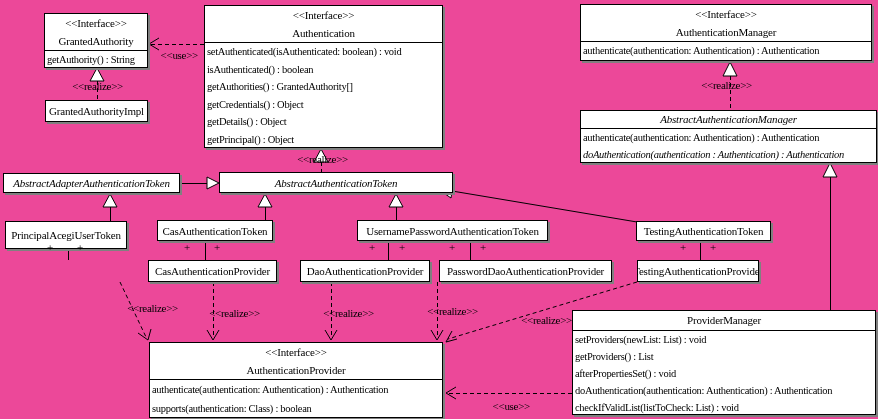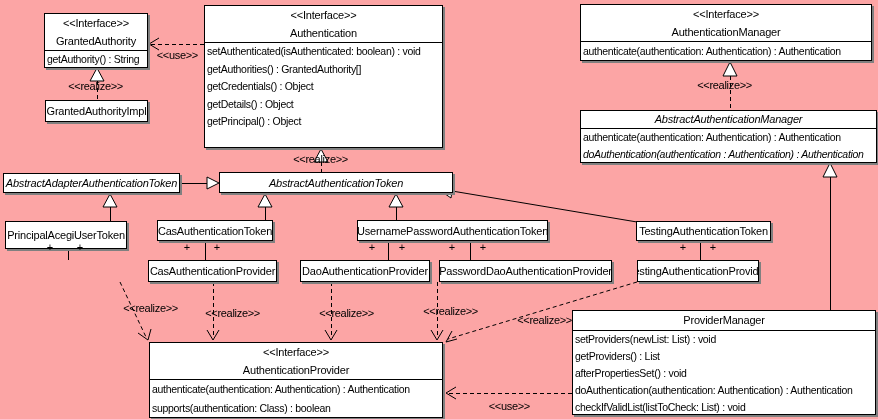--- a/index.html
+++ b/index.html
@@ -1,17 +1,17 @@
 <!DOCTYPE html>
 <html><head>
 <meta charset="utf-8">
 <style>
   html,body{margin:0;padding:0;background:#f0efed;}
-  .canvas{position:relative;width:878px;height:419px;background:#fca5a5;overflow:hidden;
-          font-family:Liberation Sans, sans-serif;color:#000;}
+  .canvas{position:relative;width:878px;height:419px;background:#ec4899;overflow:hidden;
+          font-family:Liberation Serif, serif;color:#000;}
   svg.wires{position:absolute;left:0;top:0;pointer-events:none;}
   .box{position:absolute;background:#fff;border:1px solid #000;box-shadow:2px 2px 0 #808080;
        box-sizing:border-box;overflow:hidden;}
   .title{text-align:center;}
   .stereo,.cname{height:18px;line-height:18px;font-size:11px;letter-spacing:-0.2px;white-space:nowrap;}
   .title1{height:19px;line-height:19px;font-size:11px;text-align:center;letter-spacing:-0.2px;white-space:nowrap;}
   .methods{border-top:1px solid #000;}
   .row{font-size:10.5px;letter-spacing:-0.3px;white-space:nowrap;overflow:hidden;padding-left:2px;}
   .rh17 .row{height:17px;line-height:17px;}
   .rh175 .row{height:17.5px;line-height:17.5px;}
@@ -93,20 +93,21 @@
     <div class="nameonly">GrantedAuthorityImpl</div>
   </div>
 
   <div class="box rh175" style="left:204px;top:5px;width:239px;height:143px;">
     <div class="title">
       <div class="stereo">&lt;&lt;Interface&gt;&gt;</div>
       <div class="cname">Authentication</div>
     </div>
     <div class="methods">
       <div class="row">setAuthenticated(isAuthenticated: boolean) : void</div>
+      <div class="row">isAuthenticated() : boolean</div>
       <div class="row">getAuthorities() : GrantedAuthority[]</div>
       <div class="row">getCredentials() : Object</div>
       <div class="row">getDetails() : Object</div>
       <div class="row">getPrincipal() : Object</div>
     </div>
   </div>
 
   <div class="box rh18" style="left:580px;top:4px;width:292px;height:57px;">
     <div class="title">
       <div class="stereo">&lt;&lt;Interface&gt;&gt;</div>

